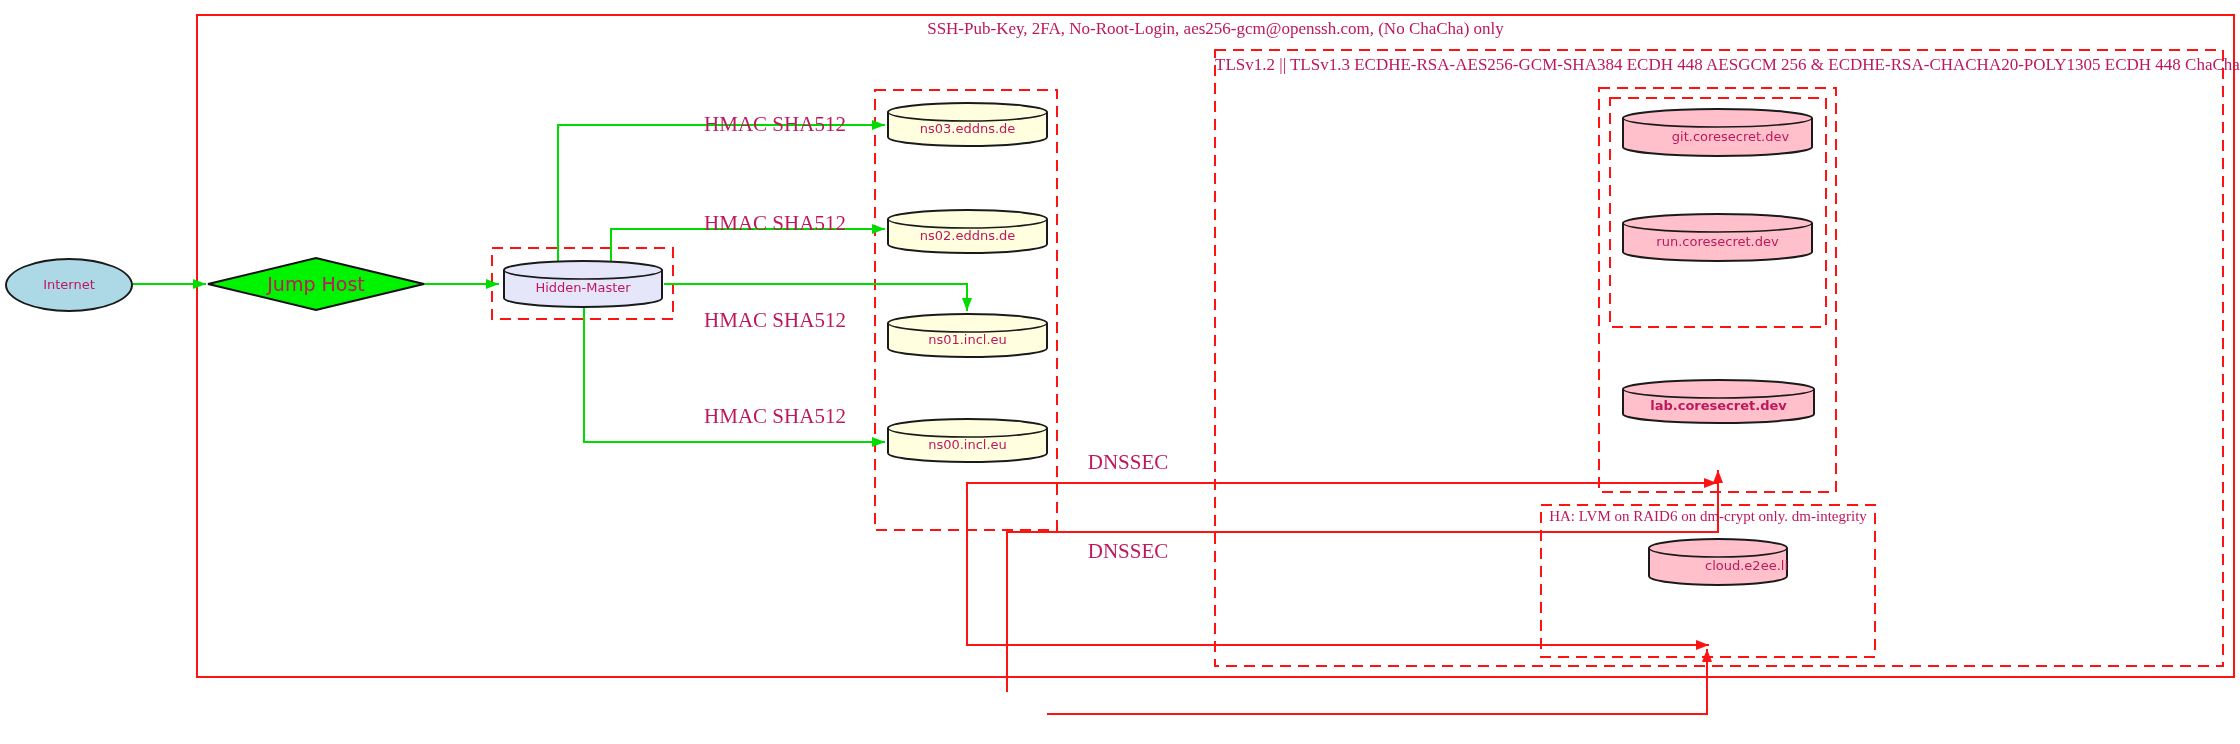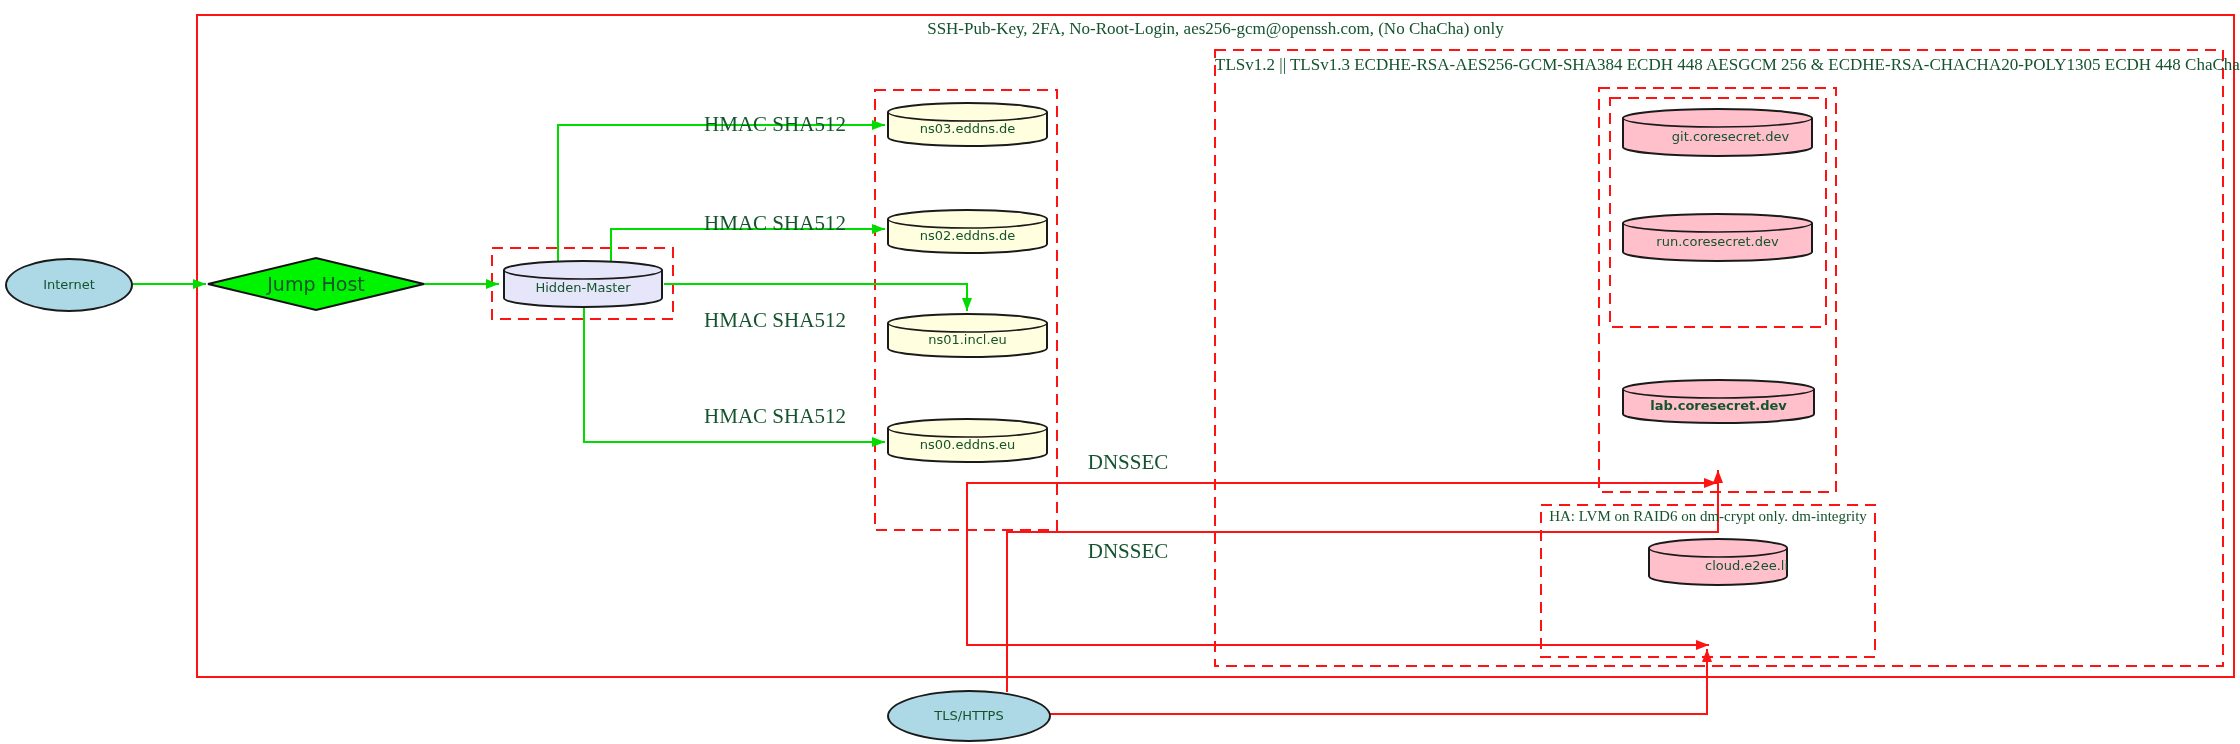--- a/index.html
+++ b/index.html
@@ -1,17 +1,17 @@
 <!DOCTYPE html>
 <html style="--green: #00dc00; --greennode: #00f400; --red: #ff1212; --lightblue: #add8e6;"><head>
 <meta charset="utf-8">
 <style>
   html,body{margin:0;padding:0;background:#fff;}
   #canvas{position:relative;width:2240px;height:744px;background:#ffffff;overflow:hidden;
-          font-family:"DejaVu Sans",sans-serif;color:#14532d;}
+          font-family:"DejaVu Sans",sans-serif;color:#be185d;}
   #overlay{position:absolute;left:0;top:0;z-index:1;}
   .eg{stroke:var(--green);stroke-width:2;fill:none;}
   .er{stroke:var(--red);stroke-width:2;fill:none;}
   .mg{fill:var(--green);}
   .mr{fill:var(--red);}
   .dashbox{stroke:var(--red);stroke-width:2;fill:none;stroke-dasharray:11 7;}
   .solidbox{stroke:var(--red);stroke-width:2;fill:none;}
   .diamond{fill:var(--greennode);stroke:#111;stroke-width:2;}
 
   .node{position:absolute;z-index:2;display:flex;align-items:center;justify-content:center;
@@ -75,23 +75,20 @@
   <div class="lbl edge-lbl" style="left:690px;top:112px;width:170px;">HMAC SHA512</div>
   <div class="lbl edge-lbl" style="left:690px;top:211px;width:170px;">HMAC SHA512</div>
   <div class="lbl edge-lbl" style="left:690px;top:308px;width:170px;">HMAC SHA512</div>
   <div class="lbl edge-lbl" style="left:690px;top:404px;width:170px;">HMAC SHA512</div>
   <div class="lbl edge-lbl" style="left:1068px;top:450px;width:120px;">DNSSEC</div>
   <div class="lbl edge-lbl" style="left:1068px;top:539px;width:120px;">DNSSEC</div>
 
   <div class="node ellipse" style="left:5px;top:258px;width:124px;height:50px;">
     <span>Internet</span>
   </div>
-  <div class="node ellipse" style="left:887px;top:690px;width:160px;height:48px;">
-    <span>TLS/HTTPS</span>
-  </div>
 
   <div class="overlabel" style="left:208px;top:258px;width:216px;height:52px;">
     <span>Jump Host</span>
   </div>
 
   <div class="node cylinder" style="left: 503px; top: 260px; width: 160px; height: 48px; --cf: #e6e6fa;">
       <svg width="160" height="48" viewBox="0 0 160 48">
         <path d="M1 10 A79 9 0 0 1 159 10 L159 38 A79 9 0 0 1 1 38 Z" class="cylbody"></path>
         <path d="M1 10 A79 9 0 0 0 159 10" class="cylrim"></path>
       </svg>
@@ -116,21 +113,21 @@
         <path d="M1 10 A79.5 9 0 0 1 160 10 L160 35 A79.5 9 0 0 1 1 35 Z" class="cylbody"></path>
         <path d="M1 10 A79.5 9 0 0 0 160 10" class="cylrim"></path>
       </svg>
     <span class="clabel">ns01.incl.eu</span>
   </div>
   <div class="node cylinder" style="left: 887px; top: 418px; width: 161px; height: 45px; --cf: #ffffe0;">
       <svg width="161" height="45" viewBox="0 0 161 45">
         <path d="M1 10 A79.5 9 0 0 1 160 10 L160 35 A79.5 9 0 0 1 1 35 Z" class="cylbody"></path>
         <path d="M1 10 A79.5 9 0 0 0 160 10" class="cylrim"></path>
       </svg>
-    <span class="clabel">ns00.eddns.eu</span>
+    <span class="clabel">ns00.incl.eu</span>
   </div>
   <div class="node cylinder" style="left: 1622px; top: 108px; width: 217px; height: 49px; --cf: #ffc0cb;">
       <svg width="191" height="49" viewBox="0 0 191 49">
         <path d="M1 10 A94.5 9 0 0 1 190 10 L190 39 A94.5 9 0 0 1 1 39 Z" class="cylbody"></path>
         <path d="M1 10 A94.5 9 0 0 0 190 10" class="cylrim"></path>
       </svg>
     <span class="clabel">git.coresecret.dev</span>
   </div>
   <div class="node cylinder" style="left: 1622px; top: 213px; width: 191px; height: 49px; --cf: #ffc0cb;">
       <svg width="191" height="49" viewBox="0 0 191 49">

